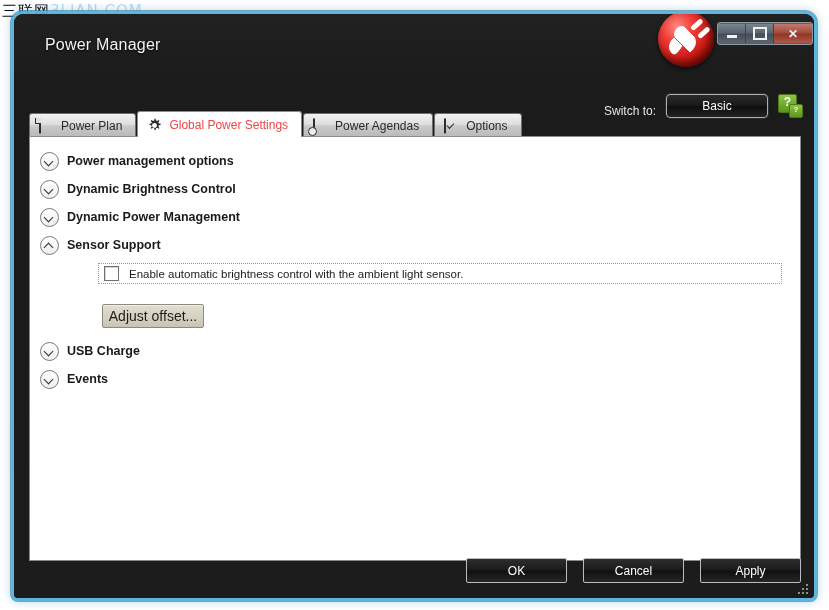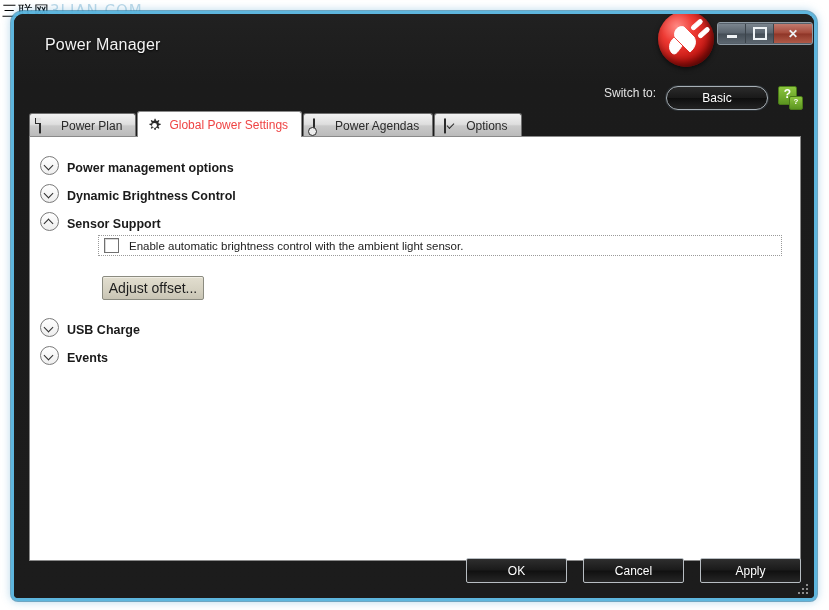--- a/index.html
+++ b/index.html
@@ -75,27 +75,27 @@
   }
   .plug-circle{
     position:absolute;left:6px;top:0px;width:56px;height:56px;border-radius:50%;
     background:radial-gradient(circle at 34% 28%, #ff8a84 0%, #ef3b34 30%, #c3130f 68%, #8c0705 100%);
     box-shadow:inset -3px -4px 8px rgba(0,0,0,.55), 0 2px 5px rgba(0,0,0,.6);
   }
 
   
   .switchrow{
     position:absolute;right:12px;top:72px;height:32px;
-    display:flex;align-items:flex-start;gap:10px;
+    display:flex;align-items:flex-end;gap:10px;
   }
   .switch-label{font-size:12px;color:#e4e4e4;}
   .switch-btn{
     width:100px;height:22px;
     border:1px solid #a8b0b6;
-    border-radius:12px;
+    border-radius:4px;
     background:linear-gradient(180deg,#2b2b2b 0%,#191919 50%,#0e0e0e 51%,#232323 100%);
     color:#ffffff;font-size:12px;
     display:flex;align-items:center;justify-content:center;
     box-shadow:0 0 0 1px #2a2f33;
   }
   .help-icon{position:relative;width:24px;height:24px;}
   .help-icon .hbig{
     position:absolute;left:0;top:0;width:17px;height:17px;
     background:linear-gradient(180deg,#8dc63f 0%,#5b9520 100%);
     border:1px solid #4a7a19;border-radius:2px;
@@ -151,21 +151,21 @@
   .panel{
     position:absolute;left:15px;top:122px;
     width:770px;height:423px;
     background:#ffffff;
     border:1px solid #8a8a8a;
     overflow:hidden;
   }
   .panel-body{padding:10px 0 0 0;}
 
   .section{
-    display:flex;align-items:flex-end;gap:8px;
+    display:flex;align-items:center;gap:8px;
     height:28px;padding-left:10px;
   }
   .exp{
     width:17px;height:17px;border-radius:50%;
     border:1px solid #7a7a7a;
     background:linear-gradient(180deg,#ffffff 0%,#eeeeee 100%);
     position:relative;flex:0 0 17px;
   }
   .exp .chev{
     position:absolute;left:4px;top:5px;width:6px;height:6px;
@@ -311,20 +311,26 @@
             <span class="section-label">Power management options</span>
           </div>
 
           <div class="section">
             <span class="exp">
                 <i class="chev"></i>
               </span>
             <span class="section-label">Dynamic Brightness Control</span>
           </div>
 
+          <div class="section">
+            <span class="exp">
+                <i class="chev"></i>
+              </span>
+            <span class="section-label">Dynamic Power Management</span>
+          </div>
 
           <div class="section">
             <span class="exp up">
                 <i class="chev"></i>
               </span>
             <span class="section-label">Sensor Support</span>
           </div>
 
           <div class="sensor-body">
             <div class="cbrow">

